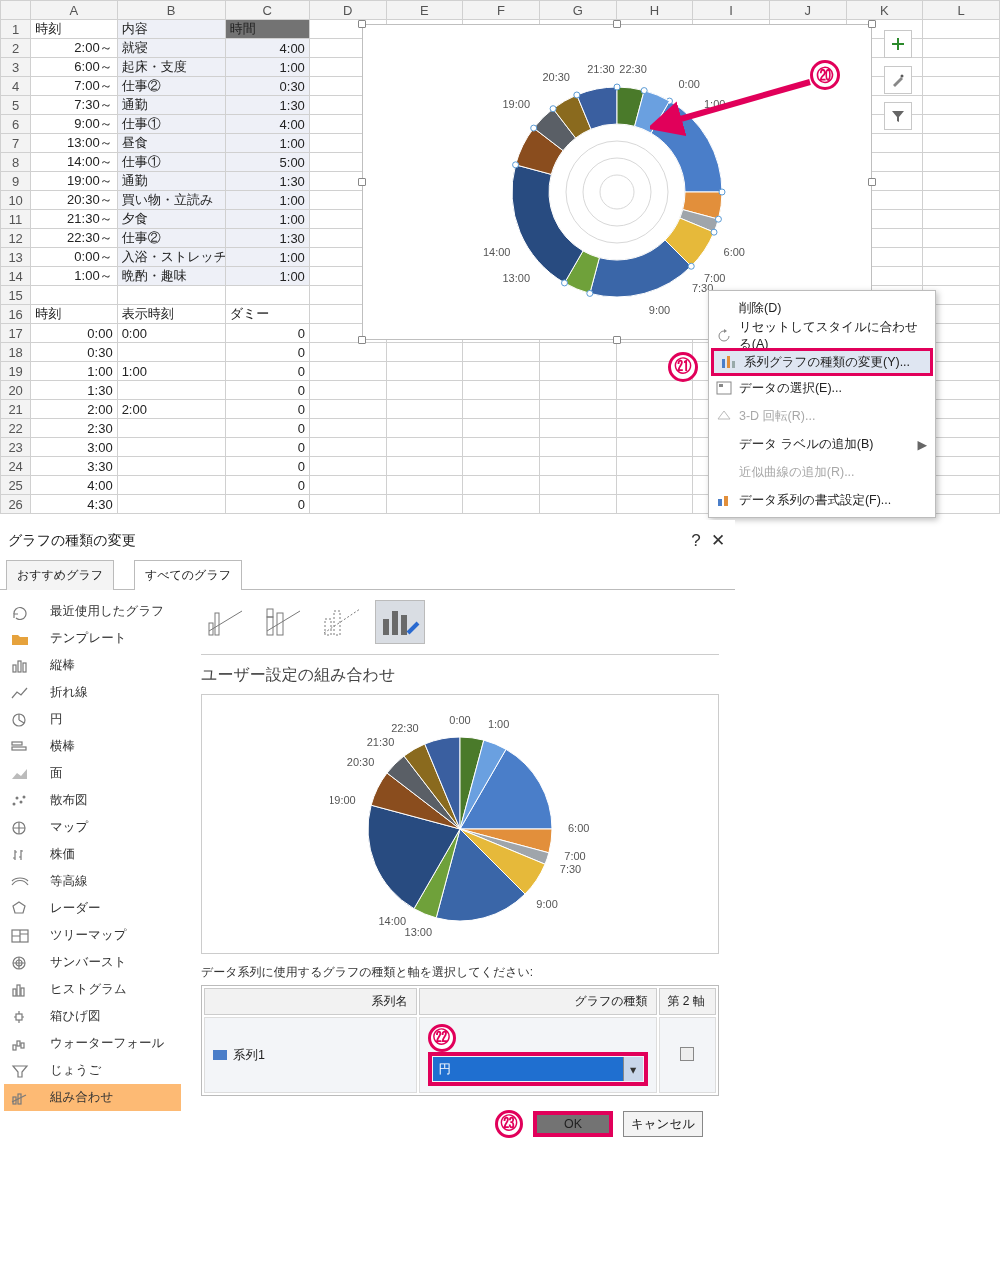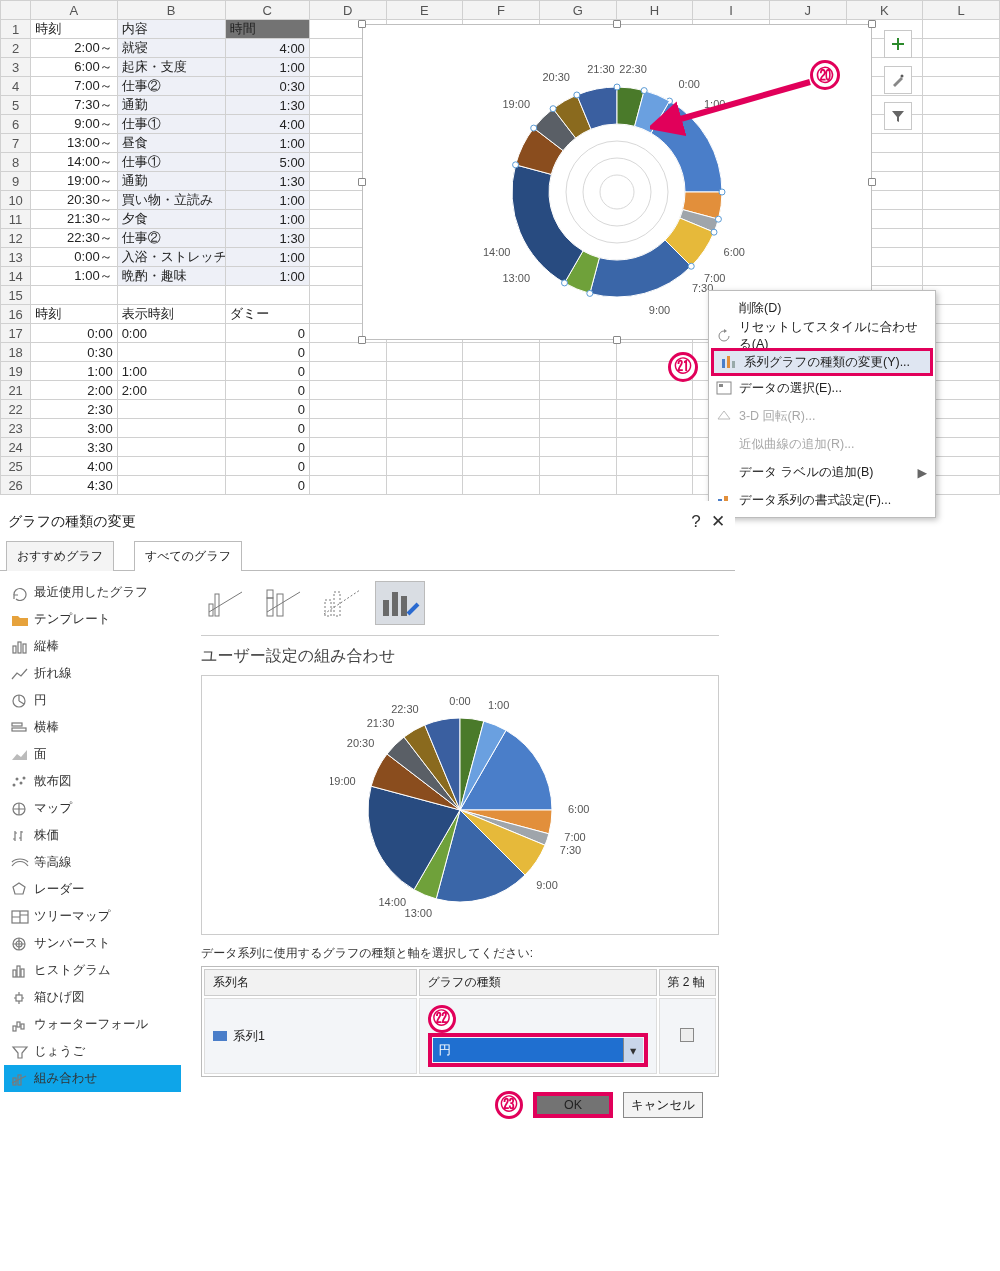--- a/index.html
+++ b/index.html
@@ -41,32 +41,32 @@
 
 .dialog{width:735px;margin-top:6px;position:relative;background:#fff;padding:0 0 8px 0}
 .dlg-title{display:flex;align-items:center;padding:10px 6px 8px 8px;font-size:14px}
 .dlg-title .sp{flex:1}
 .dlg-title .q,.dlg-title .x{width:22px;text-align:center;font-size:17px;color:#333}
 .tabs{border-bottom:1px solid #bbb;padding:0 6px;display:flex;gap:20px}
 .tabs .tab{padding:6px 10px;border:1px solid #bbb;border-bottom:none;background:#f4f4f4;font-size:12px;position:relative;top:1px}
 .tabs .tab.active{background:#fff}
 .dlg-body{display:flex}
 .side{width:185px;padding:8px 4px}
-.side .row{display:flex;align-items:center;height:27px;padding:0 6px;gap:4px;color:#333;font-size:12.5px}
-.side .row.active{background:#0ea5e9}
+.side .row{display:flex;align-items:center;height:27px;padding:0 6px;gap:20px;color:#333;font-size:12.5px}
+.side .row.active{background:#fdba74}
 .side .row .ico{width:20px;display:flex;align-items:center;justify-content:center;color:#6a6a6a}
 .main{flex:1;padding:10px 16px 4px 16px}
 .subtypes{display:flex;gap:8px;padding-bottom:10px;margin-bottom:10px;border-bottom:1px solid #ccc}
 .st{width:50px;height:44px;display:flex;align-items:center;justify-content:center;border:1px solid transparent}
 .st.sel{background:#d9dde3;border-color:#bbb}
 .h1{font-size:16px;color:#444;margin:6px 0 8px}
 .preview{height:260px;border:1px solid #ccc;display:flex;align-items:center;justify-content:center;position:relative;background:#fff}
 .caption{margin:10px 0 4px;font-size:12px;color:#333}
 .series-tbl{width:100%;border:1px solid #bbb}
-.series-tbl th{background:#f2f2f2;text-align:left;padding:4px 8px;font-weight:normal;border:1px solid #ccc;font-size:12px}
+.series-tbl th{background:#f2f2f2;text-align:right;padding:4px 8px;font-weight:normal;border:1px solid #ccc;font-size:12px}
 .series-tbl td{padding:6px 8px;border:1px solid #ddd;font-size:12.5px}
 .sq{display:inline-block;width:14px;height:10px;vertical-align:middle;margin-right:6px}
 .combo{display:flex;width:210px;height:24px;border:1px solid #888}
 .combo .txt{flex:1;padding:0 6px;display:flex;align-items:center}
 .combo .dd{width:20px;border-left:1px solid #888;background:#e6e6e6;display:flex;align-items:center;justify-content:center}
 .combo.hl1{background:#1f6fd0;color:#fff;border-color:#e1005a;border-width:0}
 .hlwrap{border:4px solid #e1005a;padding:1px;display:inline-block}
 .chk{width:14px;height:14px;border:1px solid #888;display:inline-block;background:#fff;position:relative}
 .chk.on::after{content:"✓";position:absolute;top:-3px;left:1px;font-size:13px;color:#444}
 .chk.dis{background:#eee}
@@ -388,20 +388,35 @@
             <td></td>
             <td></td>
             <td></td>
             <td></td>
             <td></td>
           </tr>
           <tr>
             <th class="row">19</th>
       <td class="num">1:00</td>
       <td class="txt ">1:00</td>
+      <td class="num ">0</td>
+      <td></td>
+            <td></td>
+            <td></td>
+            <td></td>
+            <td></td>
+            <td></td>
+            <td></td>
+            <td></td>
+            <td></td>
+          </tr>
+          <tr>
+            <th class="row">20</th>
+      <td class="num">1:30</td>
+      <td class="txt "></td>
       <td class="num ">0</td>
       <td></td>
             <td></td>
             <td></td>
             <td></td>
             <td></td>
             <td></td>
             <td></td>
             <td></td>
             <td></td>
@@ -616,28 +631,28 @@
           <span>データの選択(E)...</span>
         </div>
         <div class="item disabled">
           <span class="ico">
             <svg width="16" height="14">
               <path d="M2 10 L8 2 L14 10 Z" fill="none" stroke="#bbb"></path>
             </svg>
           </span>
           <span>3-D 回転(R)...</span>
         </div>
-        <div class="item disabled">
-          <span class="ico"></span>
-          <span>近似曲線の追加(R)...</span>
-        </div>
         <div class="item">
           <span class="ico"></span>
           <span>データ ラベルの追加(B)</span>
           <span class="arr">▶</span>
+        </div>
+        <div class="item disabled">
+          <span class="ico"></span>
+          <span>近似曲線の追加(R)...</span>
         </div>
         <div class="item">
           <span class="ico">
             <svg width="16" height="14">
               <rect x="2" y="6" width="4" height="7" fill="#4a7ec9"></rect>
               <rect x="8" y="3" width="4" height="10" fill="#e28f3b"></rect>
             </svg>
           </span>
           <span>データ系列の書式設定(F)...</span>
         </div>

